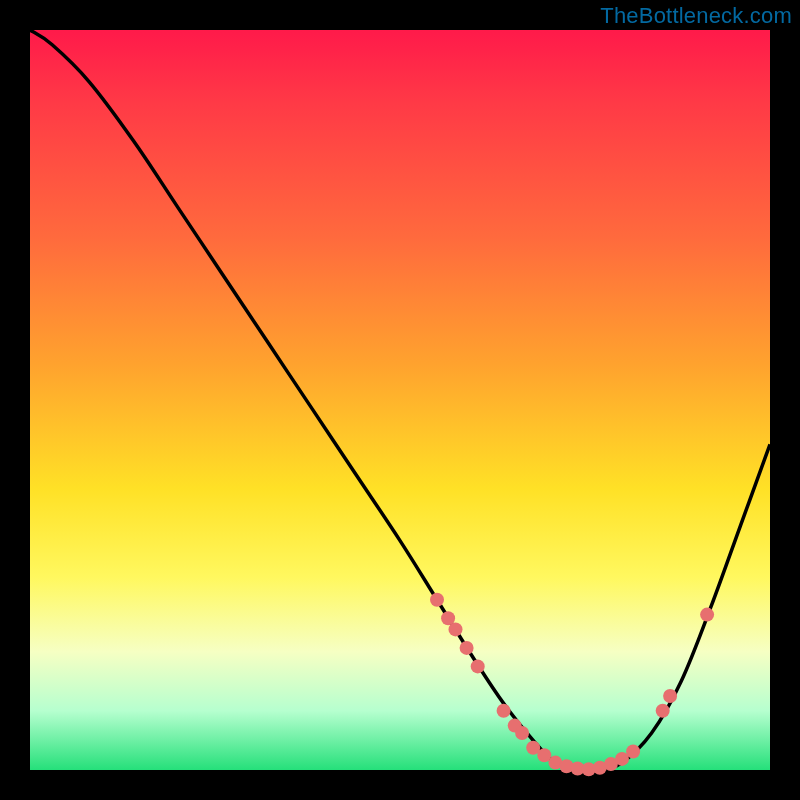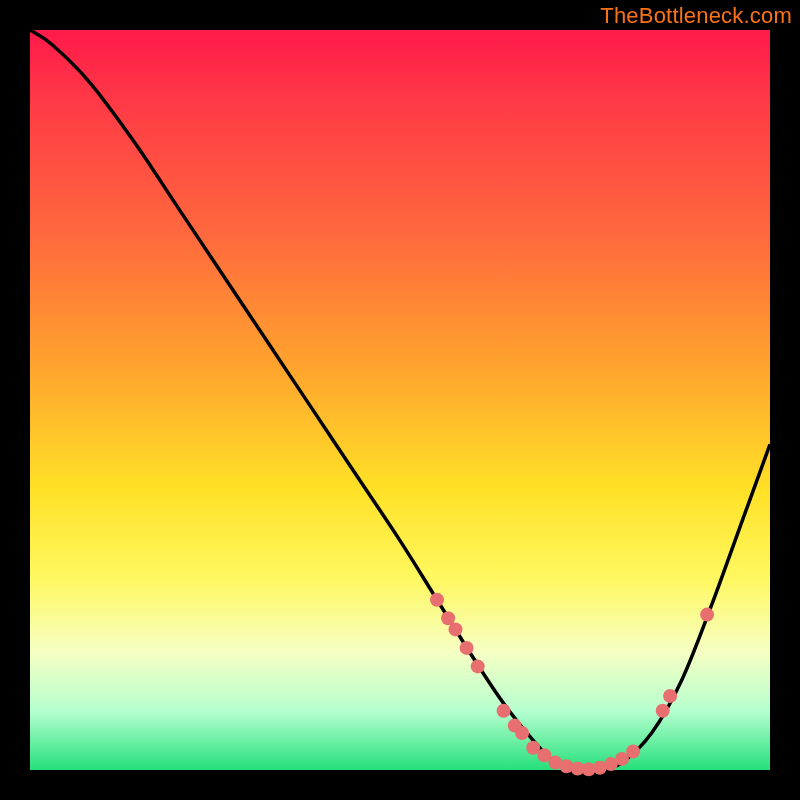--- a/index.html
+++ b/index.html
@@ -44,21 +44,21 @@
     left: 30px;
     top: 30px;
     width: 740px;
     height: 740px;
     overflow: visible;
   }
   .watermark {
     position: absolute;
     top: 3px;
     right: 8px;
-    color: #f97316;
+    color: #0369a1;
     font-size: 22px;
     letter-spacing: 0.2px;
   }
 </style>
 </head>
 <body>
 
 <div class="frame">
   <div class="plot-bg"></div>
 

